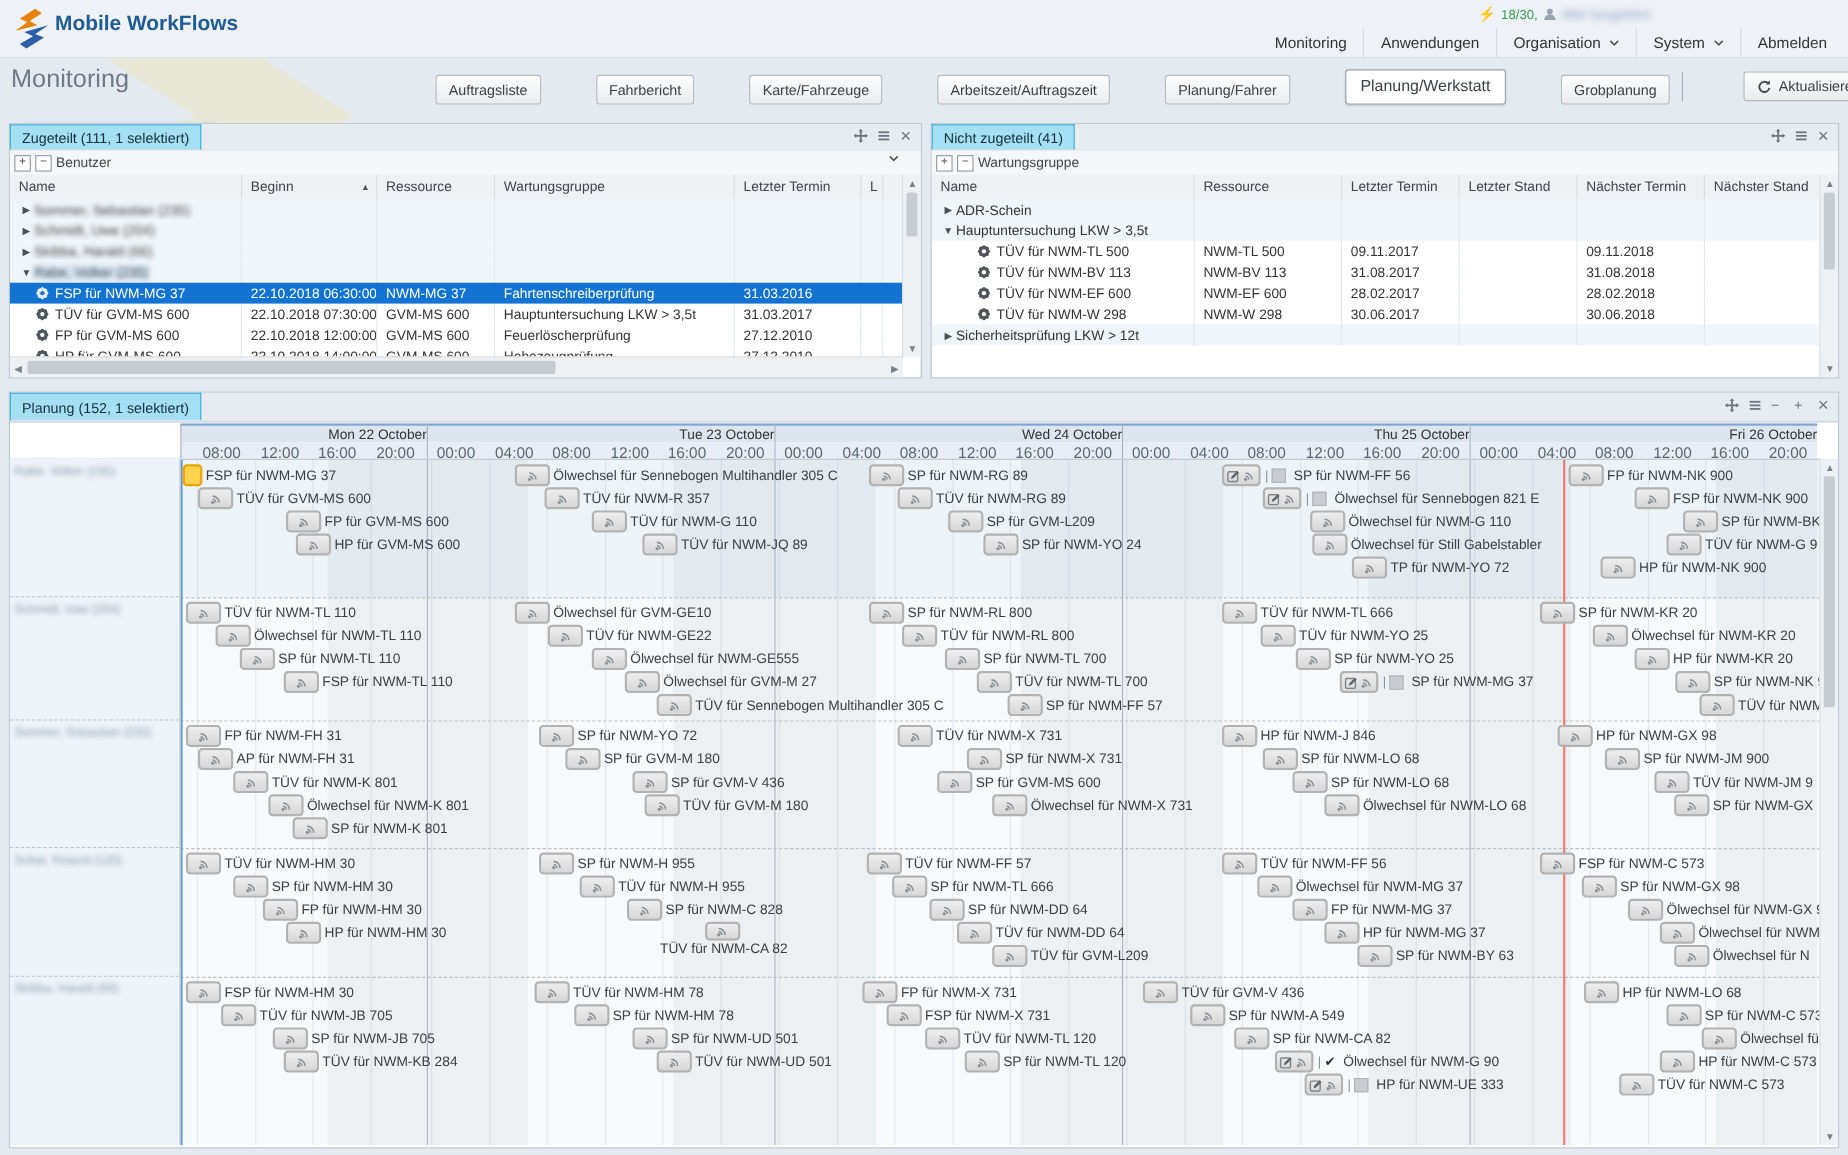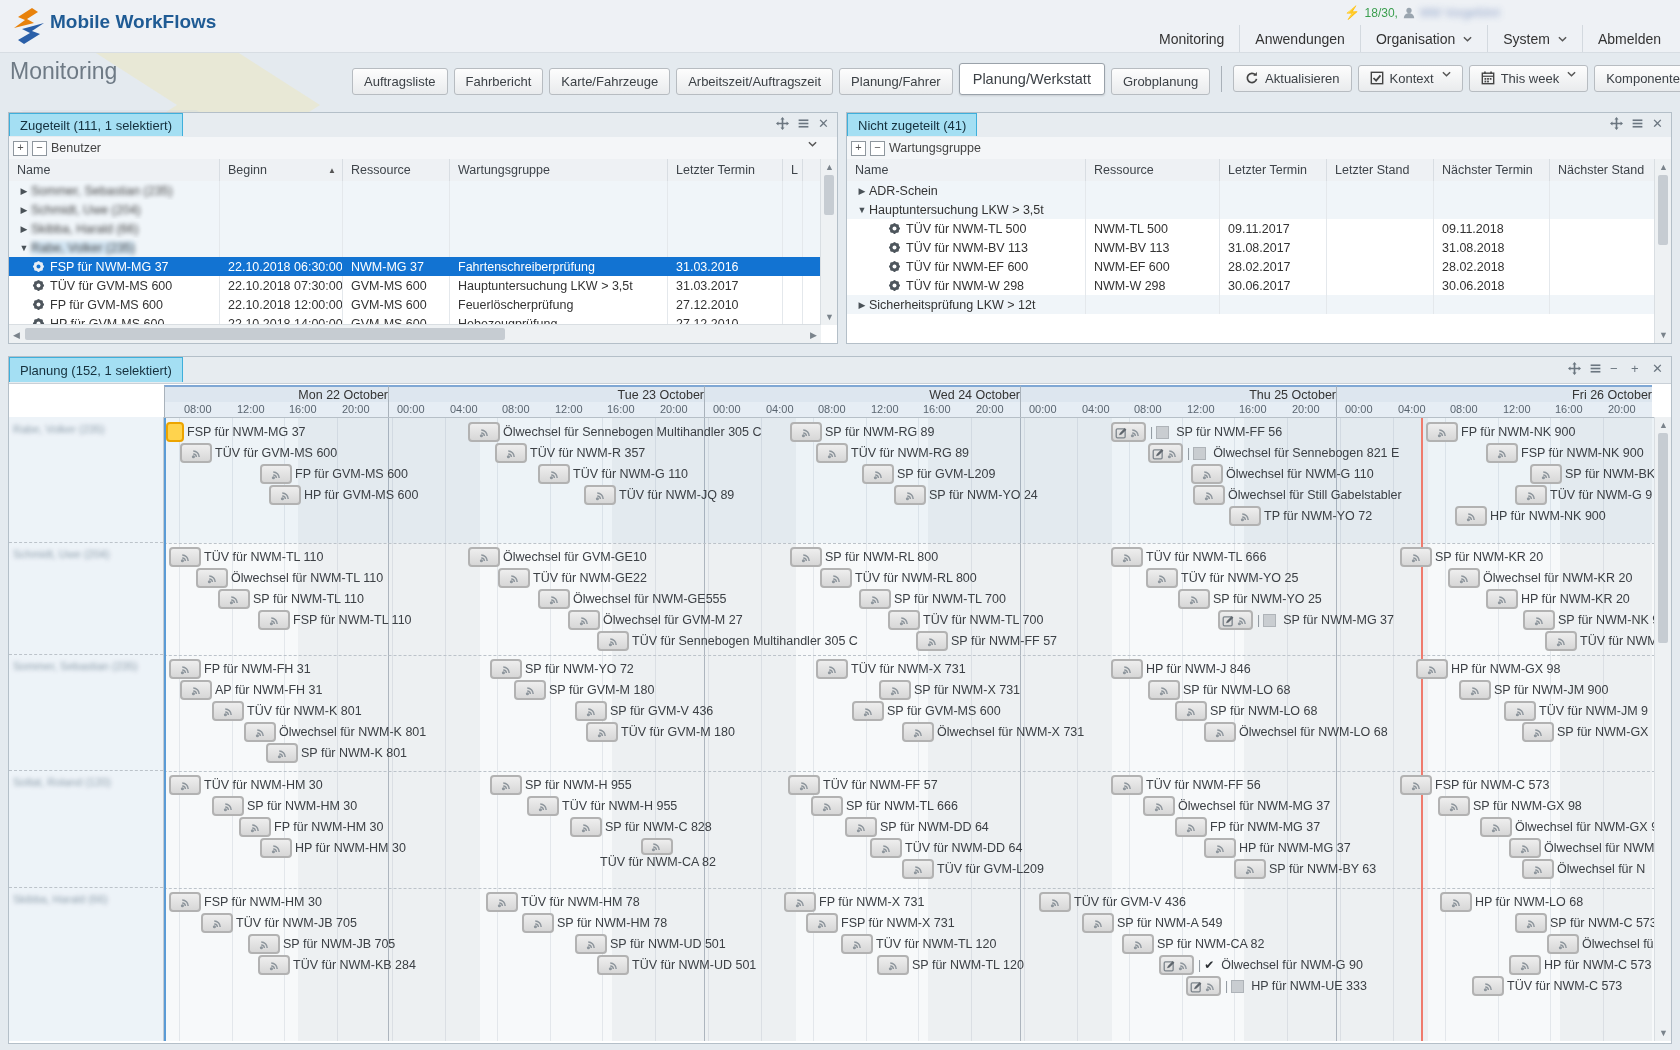--- a/index.html
+++ b/index.html
@@ -17,21 +17,21 @@
   .nav{position:absolute;right:4px;top:25px;height:27px;display:flex;align-items:stretch;}
   .nav-item{display:flex;align-items:center;padding:0 15px;font-size:14px;color:#333;border-left:1px solid #d3d9df;cursor:pointer;gap:6px;}
   .nav-item:first-child{border-left:none;}
   
   .wm{position:absolute;pointer-events:none;}
   .chev{clip-path:polygon(0 0,55% 0,100% 50%,55% 100%,0 100%,45% 50%);}
   
   .page-title{position:absolute;left:10px;top:58px;font-size:23px;color:#6e7a85;}
   .toolbar{position:absolute;left:352px;top:62px;display:flex;align-items:center;gap:6px;}
   .btn{background:linear-gradient(#fdfdfd,#e9ebed);border:1px solid #b7bcc1;border-radius:3px;
-       font-size:13px;color:#3c4146;padding:5px 11px;display:flex;align-items:flex-start;gap:6px;white-space:nowrap;cursor:pointer;}
+       font-size:13px;color:#3c4146;padding:5px 11px;display:flex;align-items:flex-end;gap:6px;white-space:nowrap;cursor:pointer;margin-left:44px;}
   .btn.active{background:#fff;border-color:#9aa2aa;font-size:14.5px;padding:7px 13px;box-shadow:0 1px 2px rgba(0,0,0,.12);}
   .btn.offset{margin-top:6px;}
   .tdivider{width:1px;height:26px;background:#a9b1b9;margin:0 5px;}
   .icon{display:inline-flex;width:14px;height:14px;}
   .icon svg{width:100%;height:100%;}
   .caret{display:inline-flex;width:9px;height:6px;margin-left:2px;}
   .caret svg{width:100%;height:100%;}
   
   .panel{position:absolute;background:#fff;border:1px solid #b4bfc8;box-sizing:border-box;}
   .tabband{position:absolute;left:0;top:0;right:0;height:24px;background:#e7ecf0;border-bottom:1px solid #c9d0d7;}
@@ -63,21 +63,21 @@
   .trow.sel .gearwrap circle{fill:#1273d2;}
   
   .vscroll{position:absolute;top:46px;right:0;width:16px;bottom:18px;background:#eef1f3;border-left:1px solid #d9dee2;}
   .hscroll{position:absolute;left:0;right:16px;bottom:0;height:18px;background:#eef1f3;border-top:1px solid #d9dee2;}
   .sb-arrow{position:absolute;font-size:9px;color:#7a838b;cursor:pointer;}
   .thumb{position:absolute;background:#c6ccd2;border-radius:2px;cursor:pointer;}
   
   .dayhead{position:absolute;height:17px;background:#dde6ef;border-top:2px solid #7fa7d4;border-left:1px solid #a9b2bb;
            font-size:12.5px;color:#333;padding:1px 0 0 6px;box-sizing:border-box;overflow:hidden;white-space:nowrap;}
   .tickband{position:absolute;height:15px;background:#e6edf4;border-left:1px solid #a9b2bb;box-sizing:border-box;}
-  .ticklabel{position:absolute;top:1px;font-size:11px;color:#5a6570;white-space:nowrap;}
+  .ticklabel{position:absolute;top:1px;font-size:14px;color:#5a6570;white-space:nowrap;}
   .chart{position:absolute;background:#f7f9fa;overflow:hidden;border-top:1px solid #b6bfc7;}
   .daycol{position:absolute;top:0;bottom:0;border-left:1px solid #b2bac2;box-sizing:border-box;}
   .gridline{position:absolute;top:0;bottom:0;width:1px;background:#e3e7eb;}
   .shade{position:absolute;top:0;bottom:0;background:rgba(108,125,140,.07);}
   .rowsep{position:absolute;left:0;right:0;height:0;border-top:1px dashed #bcc3ca;}
   .rowhl{position:absolute;left:0;right:0;background:rgba(66,139,202,.05);}
   .nowline{position:absolute;top:0;bottom:0;width:2px;background:#ef7b6d;}
   .startline{position:absolute;top:0;bottom:0;width:2px;background:#5b9bd5;}
   .usercol{position:absolute;background:#edf3f8;border-right:1px solid #c3cbd2;box-sizing:border-box;}
   .uname{position:absolute;left:4px;font-size:11px;color:#8494a3;white-space:nowrap;cursor:pointer;}

